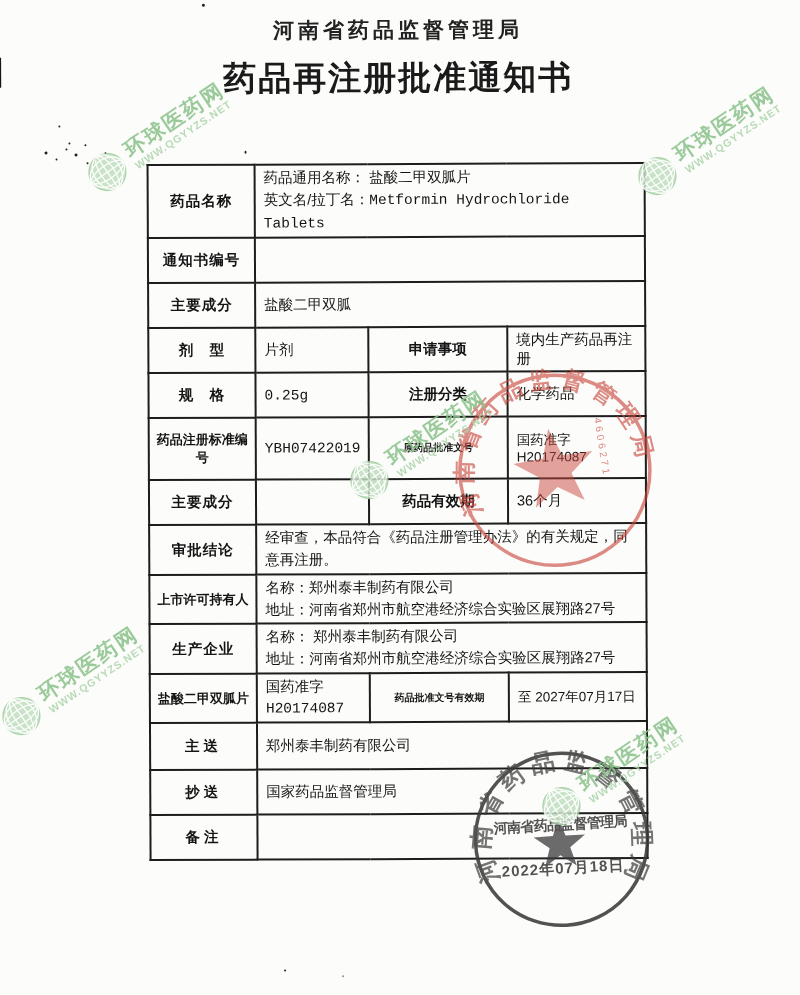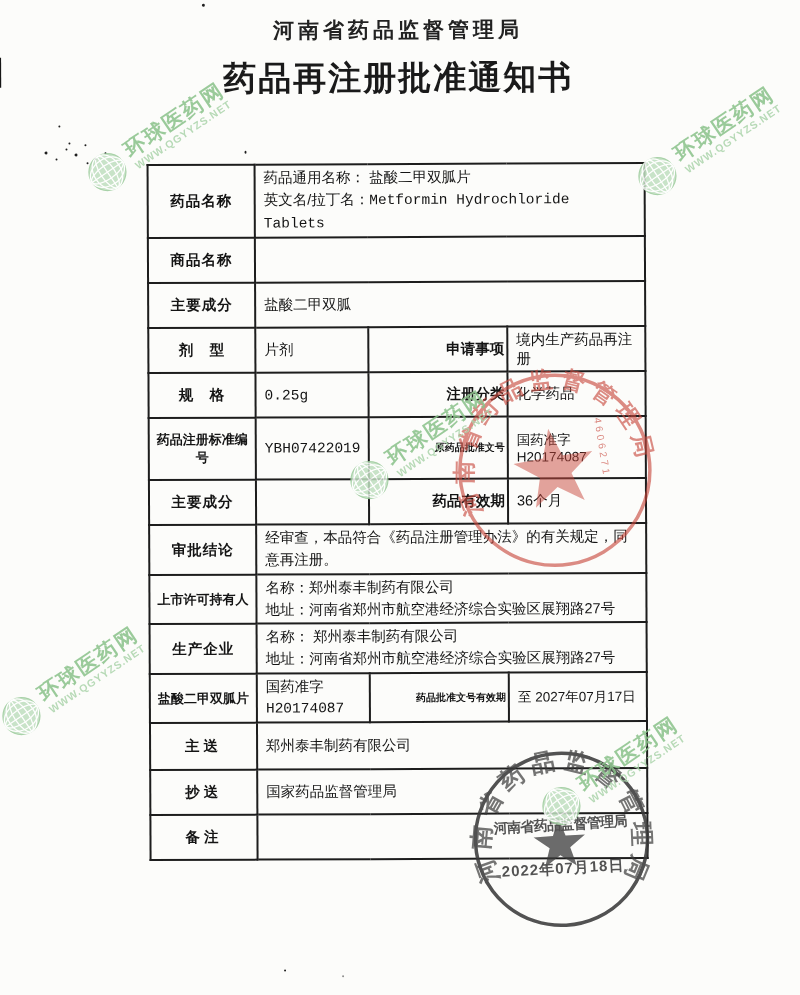--- a/index.html
+++ b/index.html
@@ -18,21 +18,21 @@
   .meta span{white-space:pre;}
   .meta .right{margin-top:6px;}
   .mono{font-family:"Liberation Mono",monospace;}
   
   .tbl-wrap{position:absolute;left:148px;top:163px;}
   table{border-collapse:collapse;width:497px;table-layout:fixed;background:transparent;}
   td{border:2px solid #1d1d1d;font-size:14.5px;color:#141414;padding:2px 8px;
      vertical-align:middle;overflow:hidden;}
   td.lab{text-align:center;font-weight:600;letter-spacing:1px;padding:12px 1px;}
   td.lab.sm{font-size:13px;letter-spacing:0;}
-  td.hdr{text-align:right;font-weight:600;padding:2px 2px;border-radius:9px;}
+  td.hdr{text-align:center;font-weight:600;padding:2px 2px;border-radius:9px;}
   td.hdr.sm{font-size:10px;letter-spacing:0;}
   td.val{text-align:left;font-weight:500;}
   .ln{line-height:1.5;}
   
   .wm{position:absolute;display:flex;align-items:center;gap:7px;
       transform:translate(-50%,-50%) rotate(-34deg);opacity:.85;pointer-events:none;z-index:1;}
   .wm .txt{display:flex;flex-direction:column;line-height:1.05;}
   .wm .brand{font-size:21px;font-weight:700;color:#8ac28a;letter-spacing:2px;white-space:nowrap;}
   .wm .url{font-size:10.5px;font-weight:700;color:#abd4ab;letter-spacing:1px;white-space:nowrap;}
   
@@ -147,21 +147,21 @@
           </colgroup>
         <tbody>
             <tr style="height:50px">
           <td class="lab">药品名称</td>
           <td class="val" colspan="3">
             <div class="ln"><span>药品通用名称：</span> <span>盐酸二甲双胍片</span></div>
             <div class="ln"><span>英文名/拉丁名：</span><span class="mono">Metformin Hydrochloride Tablets</span></div>
           </td>
         </tr>
         <tr style="height:43px">
-          <td class="lab">商品名称</td>
+          <td class="lab">通知书编号</td>
           <td class="val" colspan="3"></td>
         </tr>
         <tr style="height:45px">
           <td class="lab">主要成分</td>
           <td class="val" colspan="3">盐酸二甲双胍</td>
         </tr>
         <tr style="height:42px">
           <td class="lab">剂　型</td>
           <td class="val">片剂</td>
           <td class="hdr">申请事项</td>

